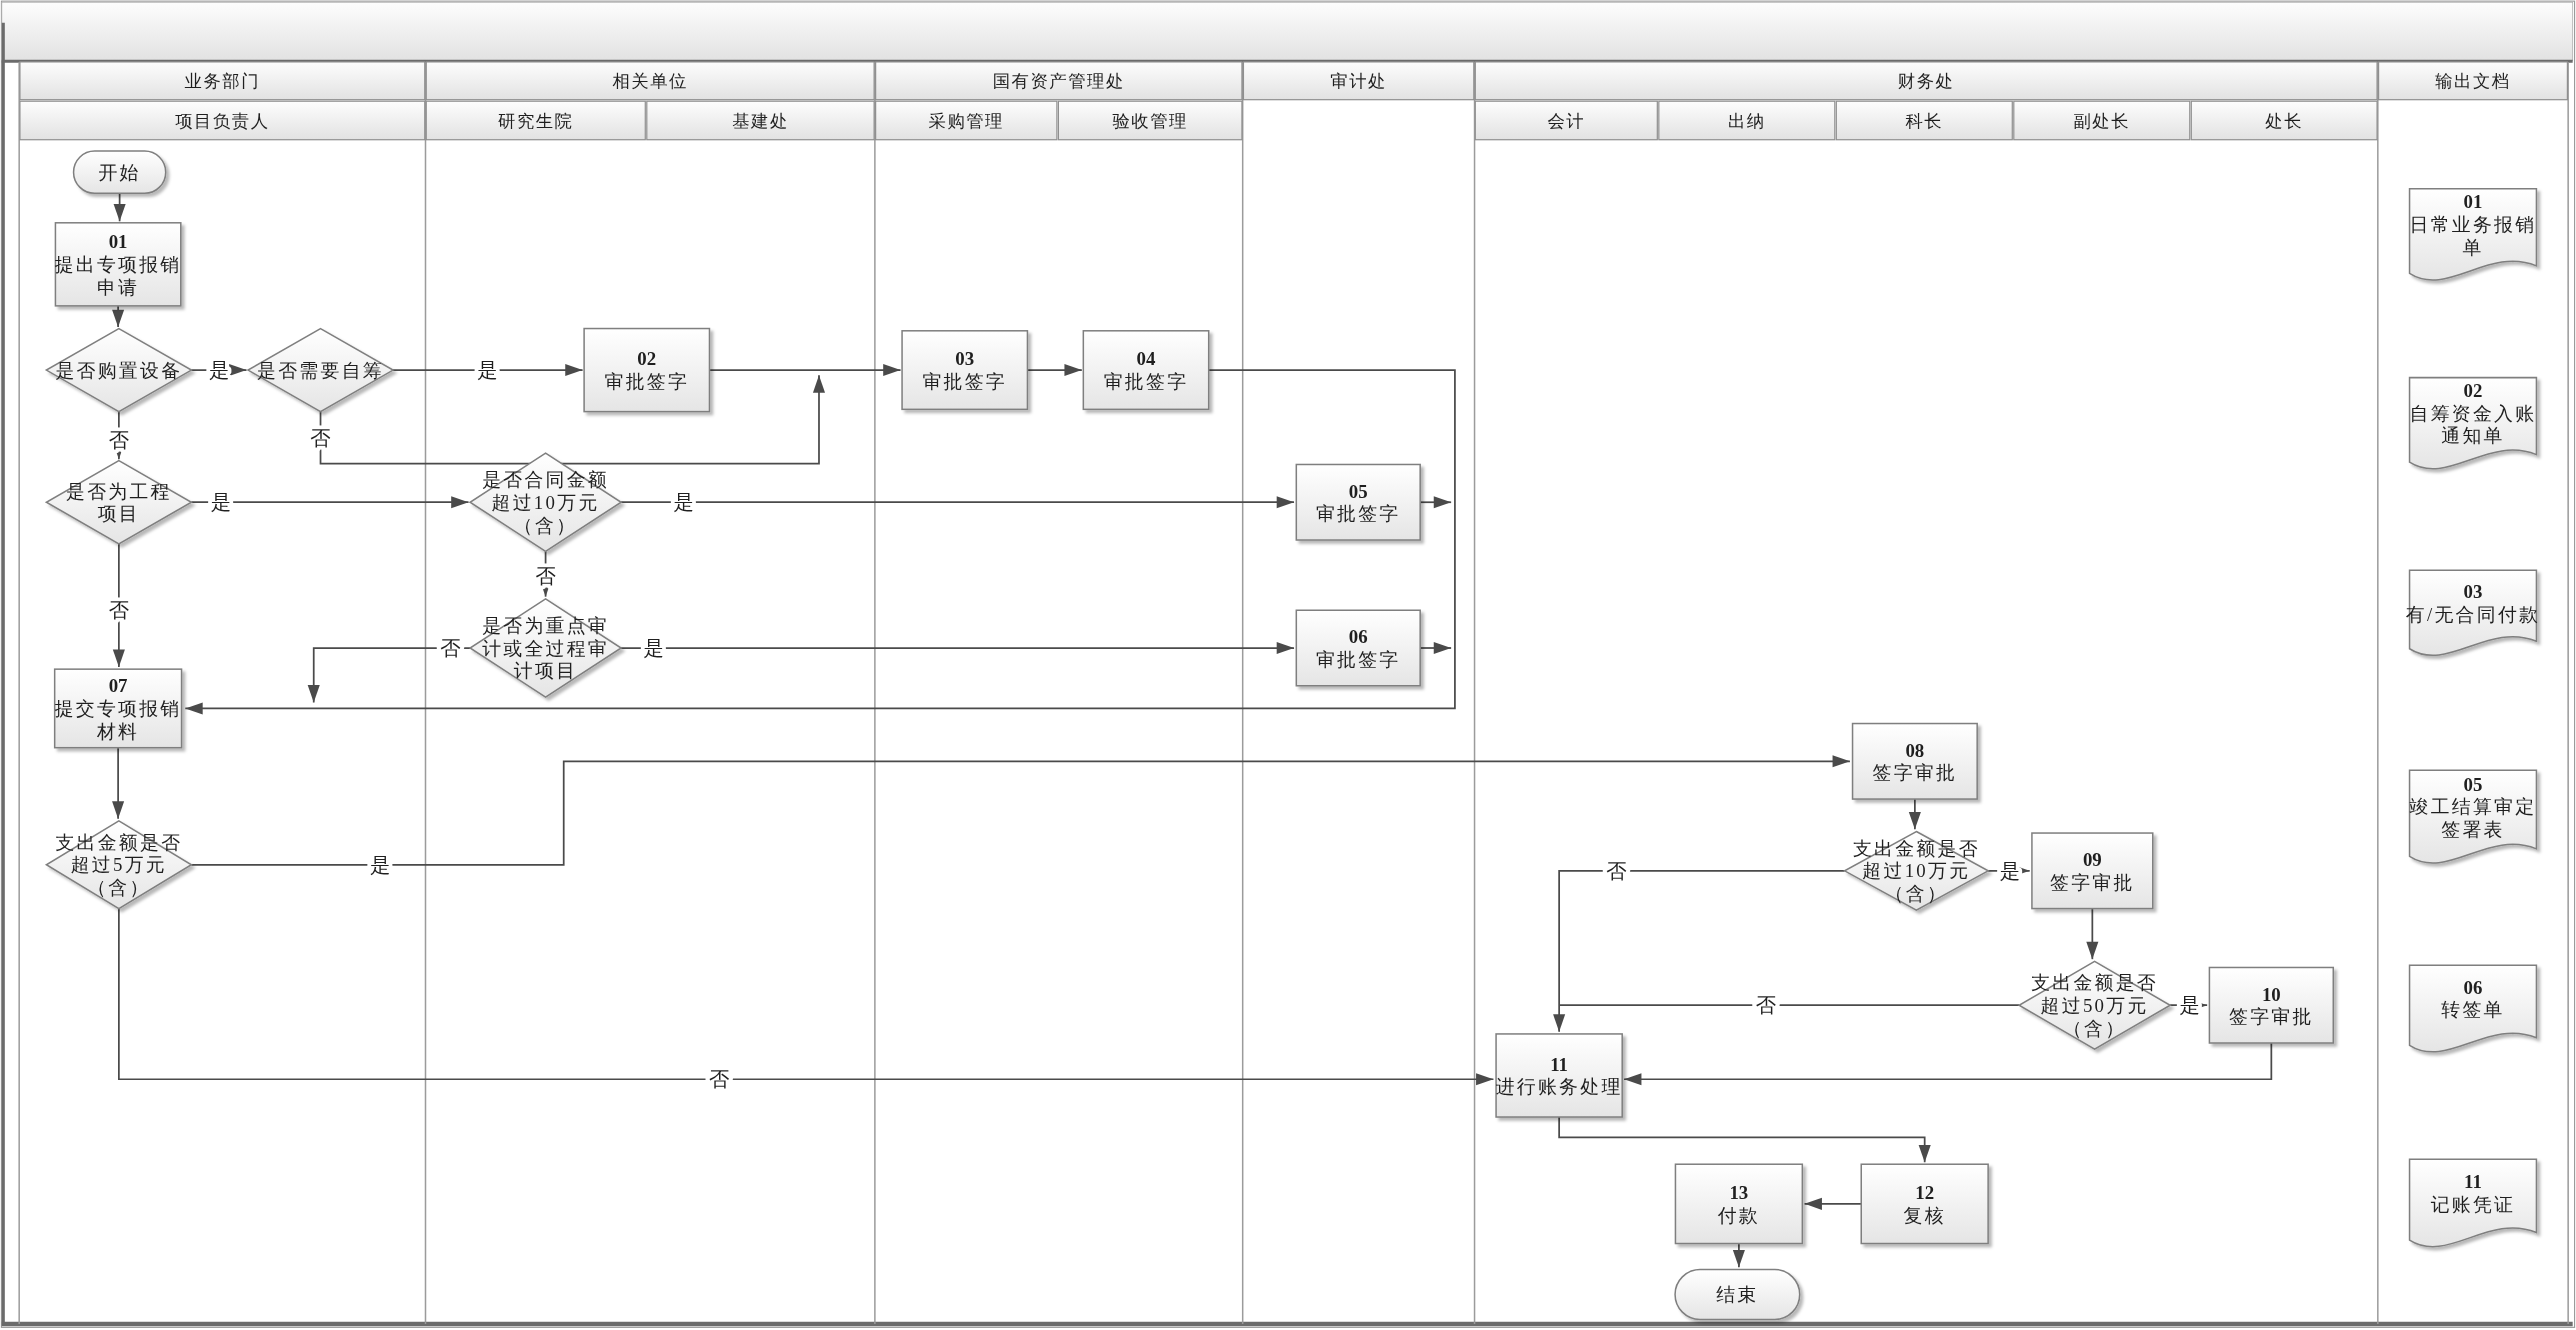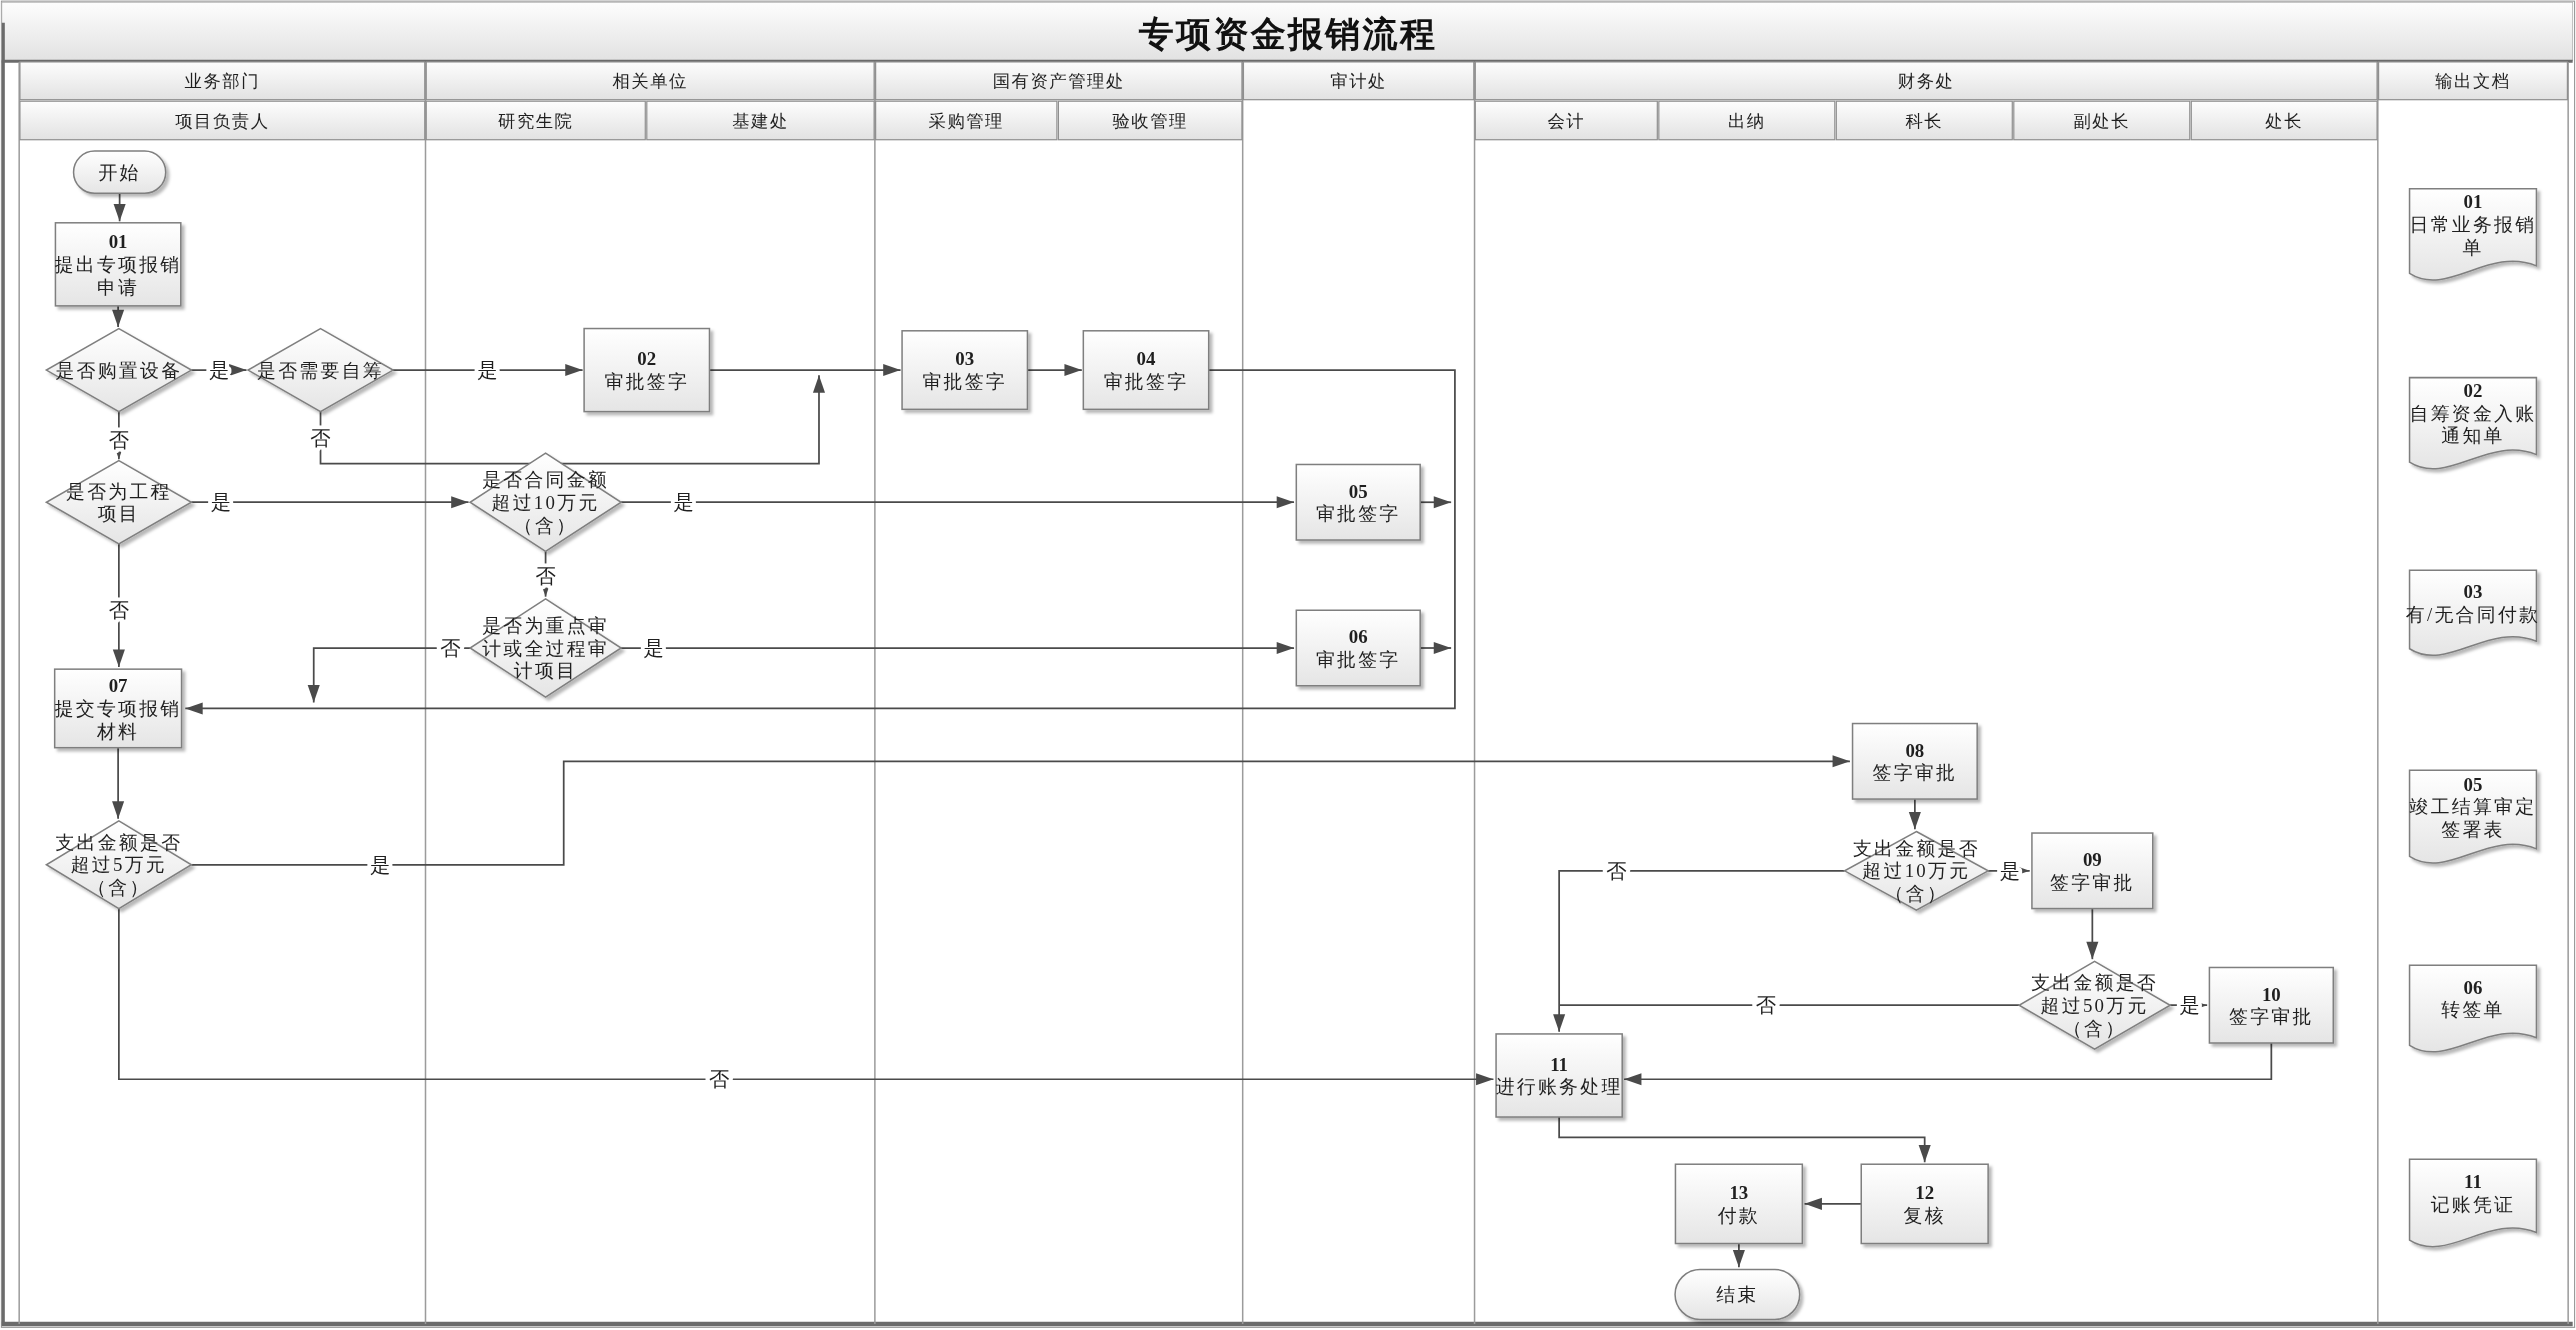--- a/index.html
+++ b/index.html
@@ -275,15 +275,14 @@
       <text x="722" y="772" text-anchor="middle" fill="#1f1f1f" font-size="27" stroke="#ffffff" stroke-width="10" paint-order="stroke" stroke-linejoin="round">否</text>
       <text x="865" y="867" text-anchor="middle" fill="#1f1f1f" font-size="27" stroke="#ffffff" stroke-width="10" paint-order="stroke" stroke-linejoin="round">是</text>
       <text x="596" y="867" text-anchor="middle" fill="#1f1f1f" font-size="27" stroke="#ffffff" stroke-width="10" paint-order="stroke" stroke-linejoin="round">否</text>
       <text x="503" y="1154" text-anchor="middle" fill="#1f1f1f" font-size="27" stroke="#ffffff" stroke-width="10" paint-order="stroke" stroke-linejoin="round">是</text>
       <text x="952" y="1438" text-anchor="middle" fill="#1f1f1f" font-size="27" stroke="#ffffff" stroke-width="10" paint-order="stroke" stroke-linejoin="round">否</text>
       <text x="2661" y="1162" text-anchor="middle" fill="#1f1f1f" font-size="27" stroke="#ffffff" stroke-width="10" paint-order="stroke" stroke-linejoin="round">是</text>
       <text x="2140" y="1162" text-anchor="middle" fill="#1f1f1f" font-size="27" stroke="#ffffff" stroke-width="10" paint-order="stroke" stroke-linejoin="round">否</text>
       <text x="2899" y="1340" text-anchor="middle" fill="#1f1f1f" font-size="27" stroke="#ffffff" stroke-width="10" paint-order="stroke" stroke-linejoin="round">是</text>
       <text x="2338" y="1340" text-anchor="middle" fill="#1f1f1f" font-size="27" stroke="#ffffff" stroke-width="10" paint-order="stroke" stroke-linejoin="round">否</text>
     </svg>
-  <div class="page-title">专项资金报销流程</div>
 </div>
 
 
 </body></html>

